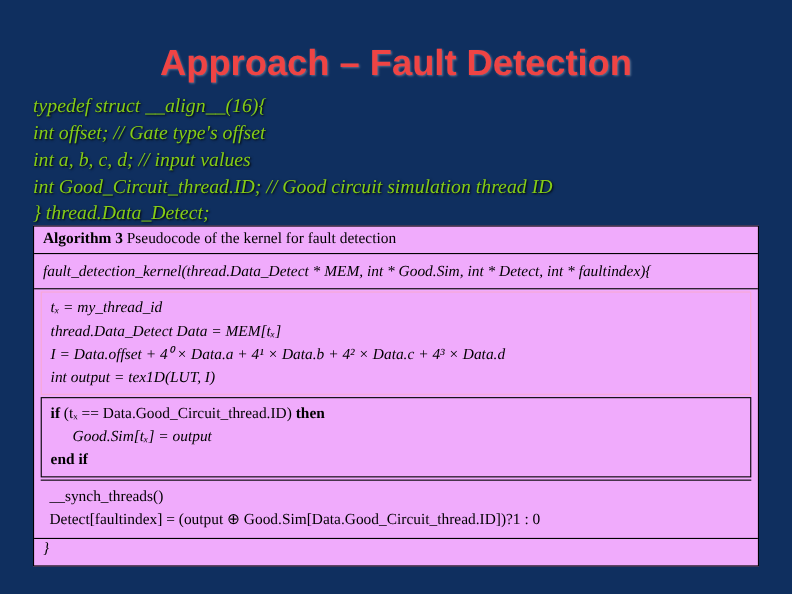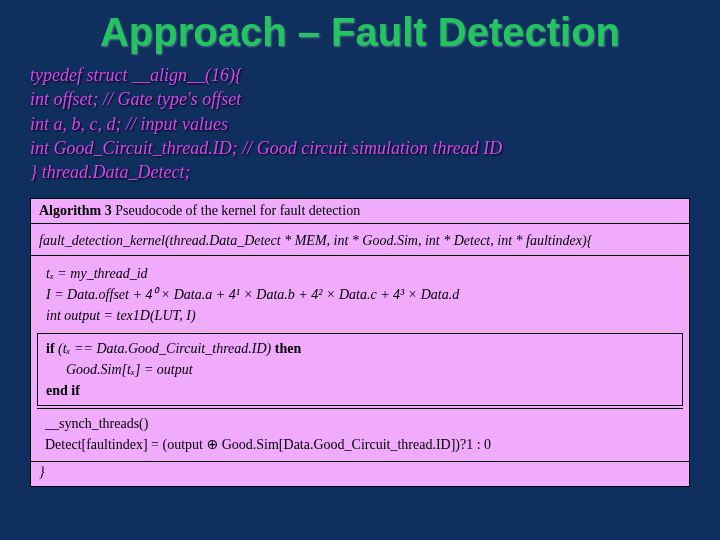--- a/index.html
+++ b/index.html
@@ -10,33 +10,33 @@
     font-family: Georgia, 'Times New Roman', serif;
     overflow: hidden;
   }
   .slide {
     width: 100%;
     height: 100%;
     padding: 10px 30px 20px 30px;
   }
   .title {
     font-family: Arial, sans-serif;
-    font-size: 40px;
+    font-size: 33px;
     font-weight: bold;
-    color: #22c55e;
+    color: #ef4444;
     text-align: center;
     margin-bottom: 8px;
     text-shadow: 1px 1px 2px rgba(255,255,255,0.3);
+    margin-top: 28px;
   }
   .code-block {
-    color: #d946ef;
+    color: #84cc16;
     font-style: italic;
     font-size: 18px;
     line-height: 1.35;
-    margin-bottom: 14px;
     text-shadow: 1px 1px 2px #000;
   }
   .algo-box {
     background: #f0abfc;
     border: 1px solid #000;
     width: 100%;
     font-family: 'Times New Roman', serif;
     font-size: 14px;
     color: #000;
   }
@@ -92,26 +92,27 @@
     <div>} thread.Data_Detect;</div>
   </div>
 
   <div class="algo-box">
     <div class="algo-header">
       <span class="bold">Algorithm 3</span><span> Pseudocode of the kernel for fault detection</span>
     </div>
     <div class="algo-sig">fault_detection_kernel(thread.Data_Detect   *   MEM,  int   *   Good.Sim,  int   *  Detect, int * faultindex){</div>
     <div class="algo-section1">
       <div>tₓ = my_thread_id</div>
+      <div>thread.Data_Detect Data = MEM[tₓ]</div>
       <div>I = Data.offset + 4⁰ × Data.a + 4¹ × Data.b + 4² × Data.c + 4³ × Data.d</div>
       <div>int output = tex1D(LUT, I)</div>
     </div>
     <div class="algo-section2">
       <div>
-        <span class="bold">if </span><span style="font-style:italic">(tₓ == Data.Good_Circuit_thread.ID)</span><span class="bold"> then</span>
+        <span class="bold">if </span><span style="">(tₓ == Data.Good_Circuit_thread.ID)</span><span class="bold"> then</span>
       </div>
       <div class="indent" style="font-style:italic">Good.Sim[tₓ] = output</div>
       <div class="bold">end if</div>
     </div>
     <div class="algo-section3">
       <div>__synch_threads()</div>
       <div>Detect[faultindex] = (output ⊕ Good.Sim[Data.Good_Circuit_thread.ID])?1 : 0</div>
     </div>
     <div class="algo-footer">}</div>
   </div>

